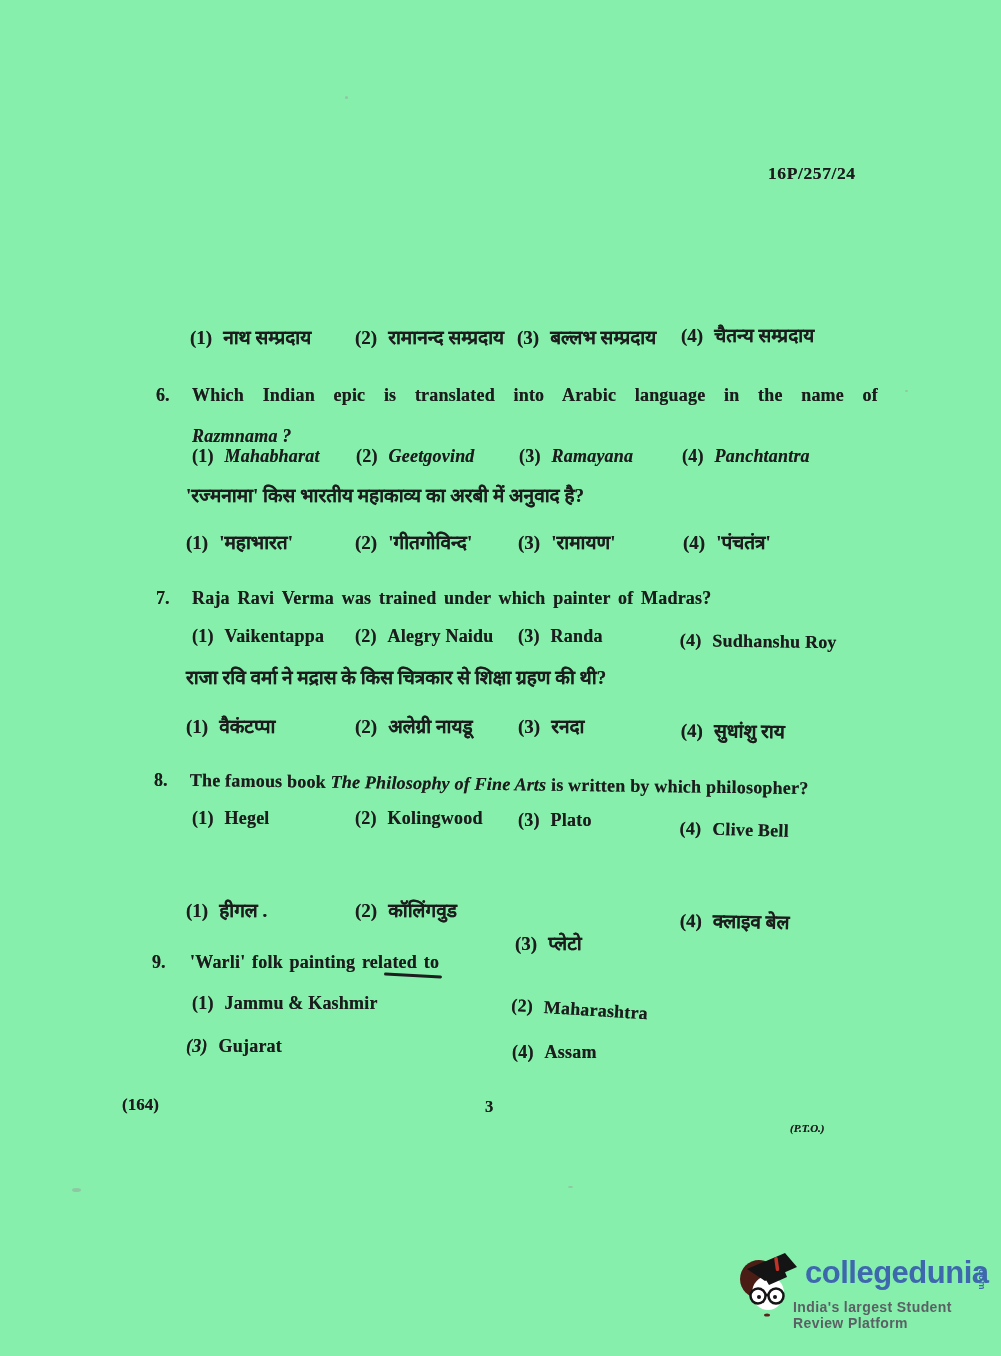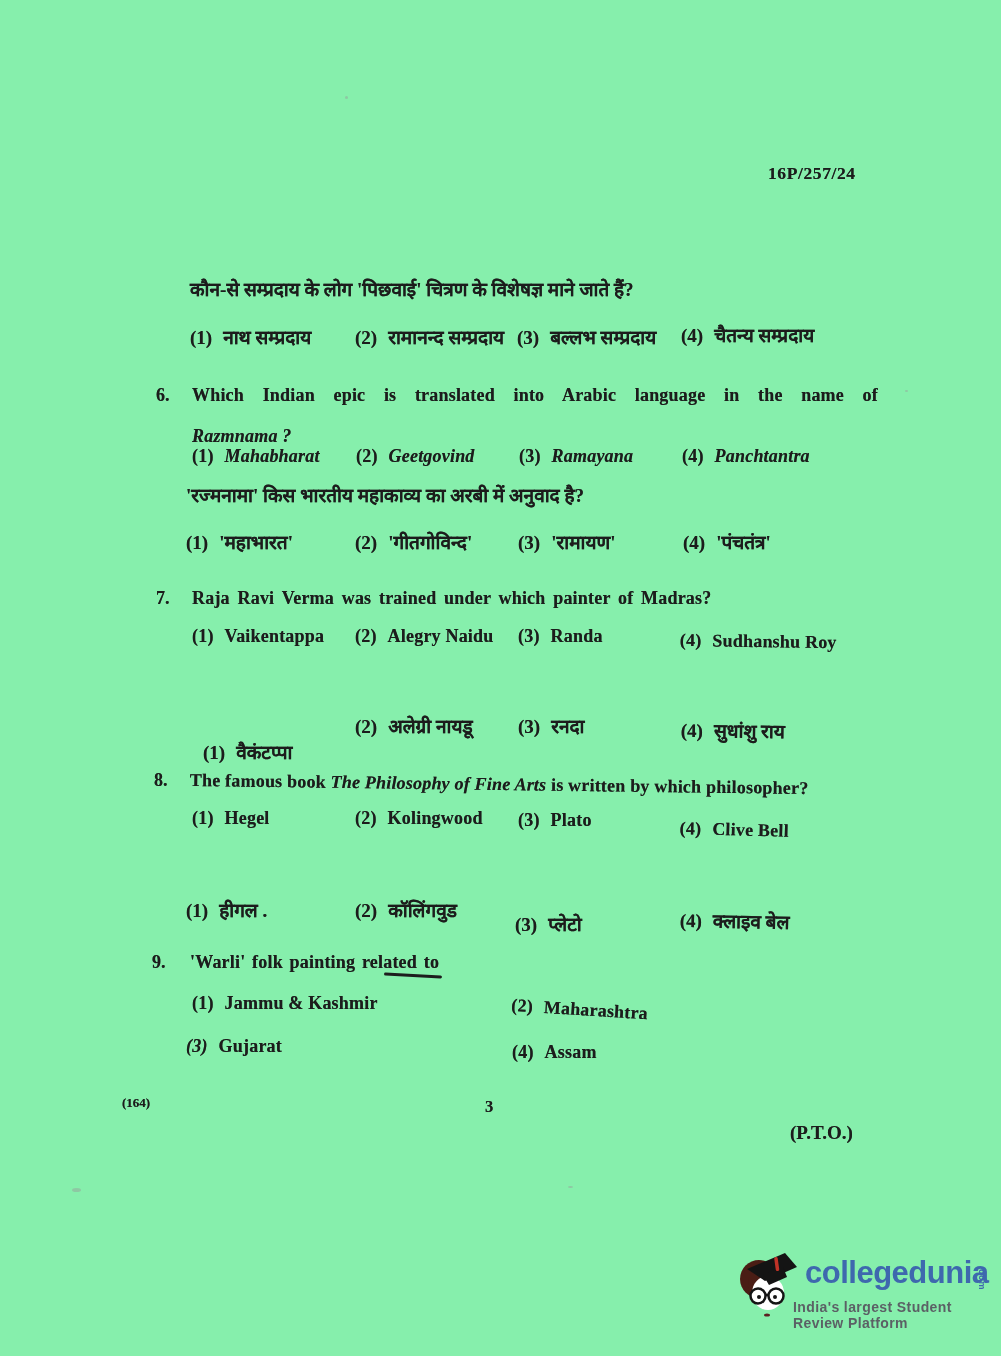--- a/index.html
+++ b/index.html
@@ -11,40 +11,39 @@
     text-shadow:0 0 .6px rgba(25,25,25,.65);
   }
   .abs{position:absolute;white-space:nowrap;}
   .eng{font-size:18px;font-weight:600;letter-spacing:.2px;}
   .hi{font-size:19px;font-weight:700;}
   .qnum{font-size:18px;font-weight:700;}
   .opt .olabel{display:inline-block;margin-right:11px;}
   .italic{font-style:italic;}
   .justify-line{display:inline-block;width:686px;white-space:normal;text-align:justify;text-align-last:justify;}
   .header-code{font-size:17.5px;font-weight:600;letter-spacing:.6px;}
-  .footer-bold{font-size:13px;font-weight:700;}
+  .footer-bold{font-size:17px;font-weight:700;}
   .pageno{font-size:16.5px;font-weight:600;}
-  .pto{font-size:19px;font-weight:700;}
+  .pto{font-size:11px;font-weight:700;font-style:italic;}
   .speck{position:absolute;background:#9a9a9a;border-radius:50%;opacity:.45;}
   .smudge{position:absolute;background:#1d1d1d;border-radius:2px;}
   
   .logo{position:absolute;left:737px;top:1243px;width:262px;height:84px;font-family:"Liberation Sans","DejaVu Sans",sans-serif;text-shadow:none;}
   .logo-mascot{position:absolute;left:0;top:4px;}
   .logo-brand{position:absolute;left:68px;top:12px;font-size:31px;font-weight:700;color:#3e68ae;letter-spacing:-.5px;}
   .logo-com{position:absolute;left:240px;top:26px;font-size:9px;font-weight:700;color:#3e68ae;writing-mode:vertical-rl;letter-spacing:1px;}
   .logo-tagline{position:absolute;left:56px;top:56px;font-size:14px;font-weight:700;color:#5b6065;letter-spacing:.4px;}
 </style>
 </head>
 <body>
 
 <div class="page">
 
   <div class="abs header-code" style="left:768px;top:163px;">16P/257/24</div>
 
-  <div class="abs hi" style="left:190px;top:276px;">कौन-से सम्प्रदाय के लोग 'पिछवाई' चित्रण के विशेषज्ञ माने जाते हैं?</div>
   <div class="abs hi opt" style="left:190px;top:324px;">
     <span class="olabel">(1)</span><span>नाथ सम्प्रदाय</span>
   </div>
   <div class="abs hi opt" style="left:355px;top:324px;">
     <span class="olabel">(2)</span><span>रामानन्द सम्प्रदाय</span>
   </div>
   <div class="abs hi opt" style="left:517px;top:324px;">
     <span class="olabel">(3)</span><span>बल्लभ सम्प्रदाय</span>
   </div>
   <div class="abs hi opt" style="left:681px;top:322px;">
@@ -89,21 +88,22 @@
   </div>
   <div class="abs eng opt" style="left:355px;top:626px;">
     <span class="olabel">(2)</span><span>Alegry Naidu</span>
   </div>
   <div class="abs eng opt" style="left:518px;top:626px;">
     <span class="olabel">(3)</span><span>Randa</span>
   </div>
   <div class="abs eng opt" style="left:680px;top:630px;transform:rotate(0.8deg);transform-origin:left top;">
     <span class="olabel">(4)</span><span>Sudhanshu Roy</span>
   </div>
-  <div class="abs hi opt" style="left:186px;top:739px;margin-left:17px;">
+  <div class="abs hi" style="left:186px;top:664px;">राजा रवि वर्मा ने मद्रास के किस चित्रकार से शिक्षा ग्रहण की थी?</div>
+  <div class="abs hi opt" style="left:186px;top:713px;">
     <span class="olabel">(1)</span><span>वैकंटप्पा</span>
   </div>
   <div class="abs hi opt" style="left:355px;top:713px;">
     <span class="olabel">(2)</span><span>अलेग्री नायडू</span>
   </div>
   <div class="abs hi opt" style="left:518px;top:713px;">
     <span class="olabel">(3)</span><span>रनदा</span>
   </div>
   <div class="abs hi opt" style="left:681px;top:717px;transform:rotate(0.6deg);transform-origin:left top;">
     <span class="olabel">(4)</span><span>सुधांशु राय</span>
@@ -124,21 +124,21 @@
   </div>
   <div class="abs eng opt" style="left:680px;top:818px;transform:rotate(1.5deg);transform-origin:left top;">
     <span class="olabel">(4)</span><span>Clive Bell</span>
   </div>
   <div class="abs hi opt" style="left:186px;top:897px;">
     <span class="olabel">(1)</span><span>हीगल .</span>
   </div>
   <div class="abs hi opt" style="left:355px;top:897px;">
     <span class="olabel">(2)</span><span>कॉलिंगवुड</span>
   </div>
-  <div class="abs hi opt" style="left:515px;top:911px;">
+  <div class="abs hi opt" style="left:515px;top:930px;">
     <span class="olabel">(3)</span><span>प्लेटो</span>
   </div>
   <div class="abs hi opt" style="left:680px;top:907px;transform:rotate(1deg);transform-origin:left top;">
     <span class="olabel">(4)</span><span>क्लाइव बेल</span>
   </div>
 
   <div class="abs qnum" style="left:152px;top:952px;">9.</div>
   <div class="abs eng" style="left:190px;top:952px;word-spacing:2px;">'Warli' folk painting related to</div>
   <div class="smudge" style="left:384px;top:974px;width:58px;height:3px;transform:rotate(3deg);"></div>
   <div class="abs eng opt" style="left:192px;top:993px;">

